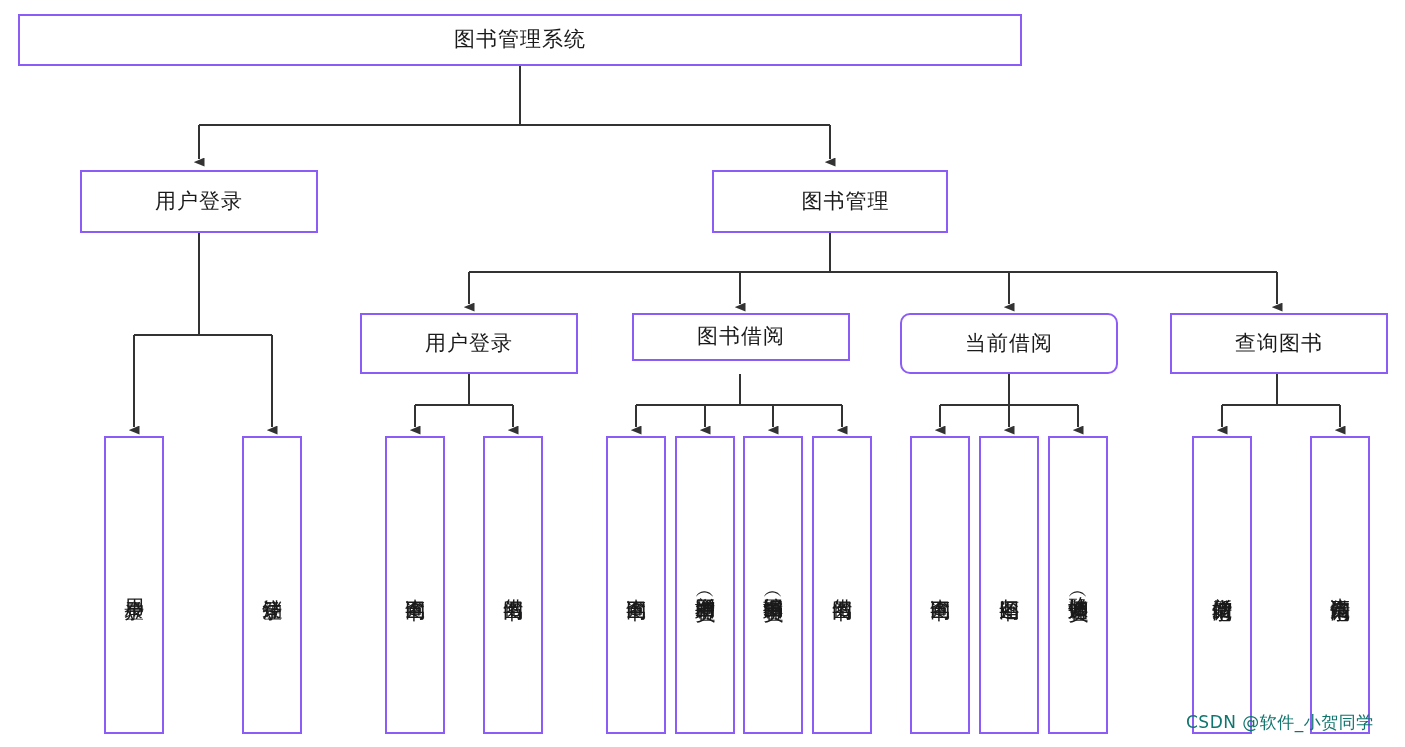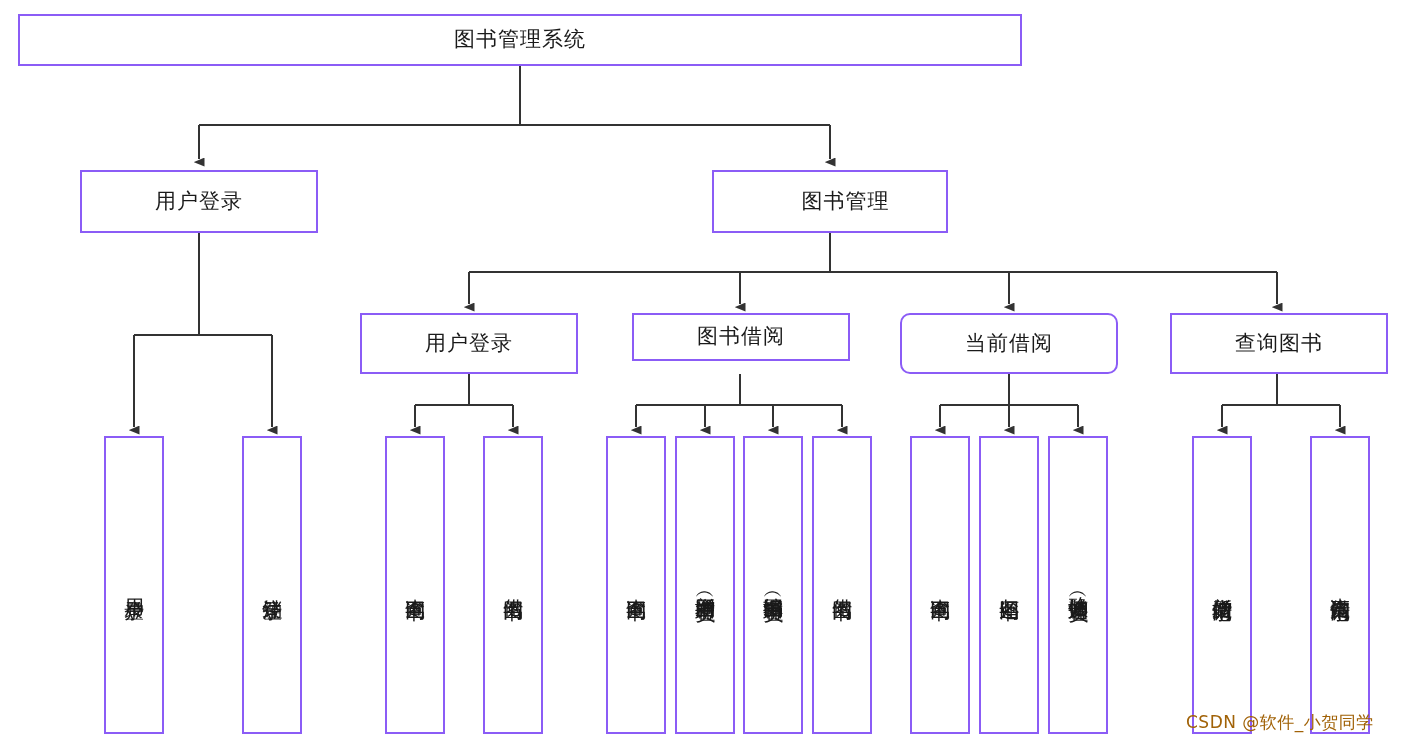--- a/index.html
+++ b/index.html
@@ -54,21 +54,21 @@
     writing-mode: vertical-rl;
     text-orientation: upright;
     white-space: nowrap;
     display: block;
   }
   .watermark {
     position: absolute;
     left: 1186px;
     top: 711px;
     font-size: 17px;
-    color: #a16207;
+    color: #0f766e;
     letter-spacing: 0.5px;
     white-space: nowrap;
     z-index: 3;
   }
 </style>
 </head>
 <body>
 
 <div id="canvas">
 

